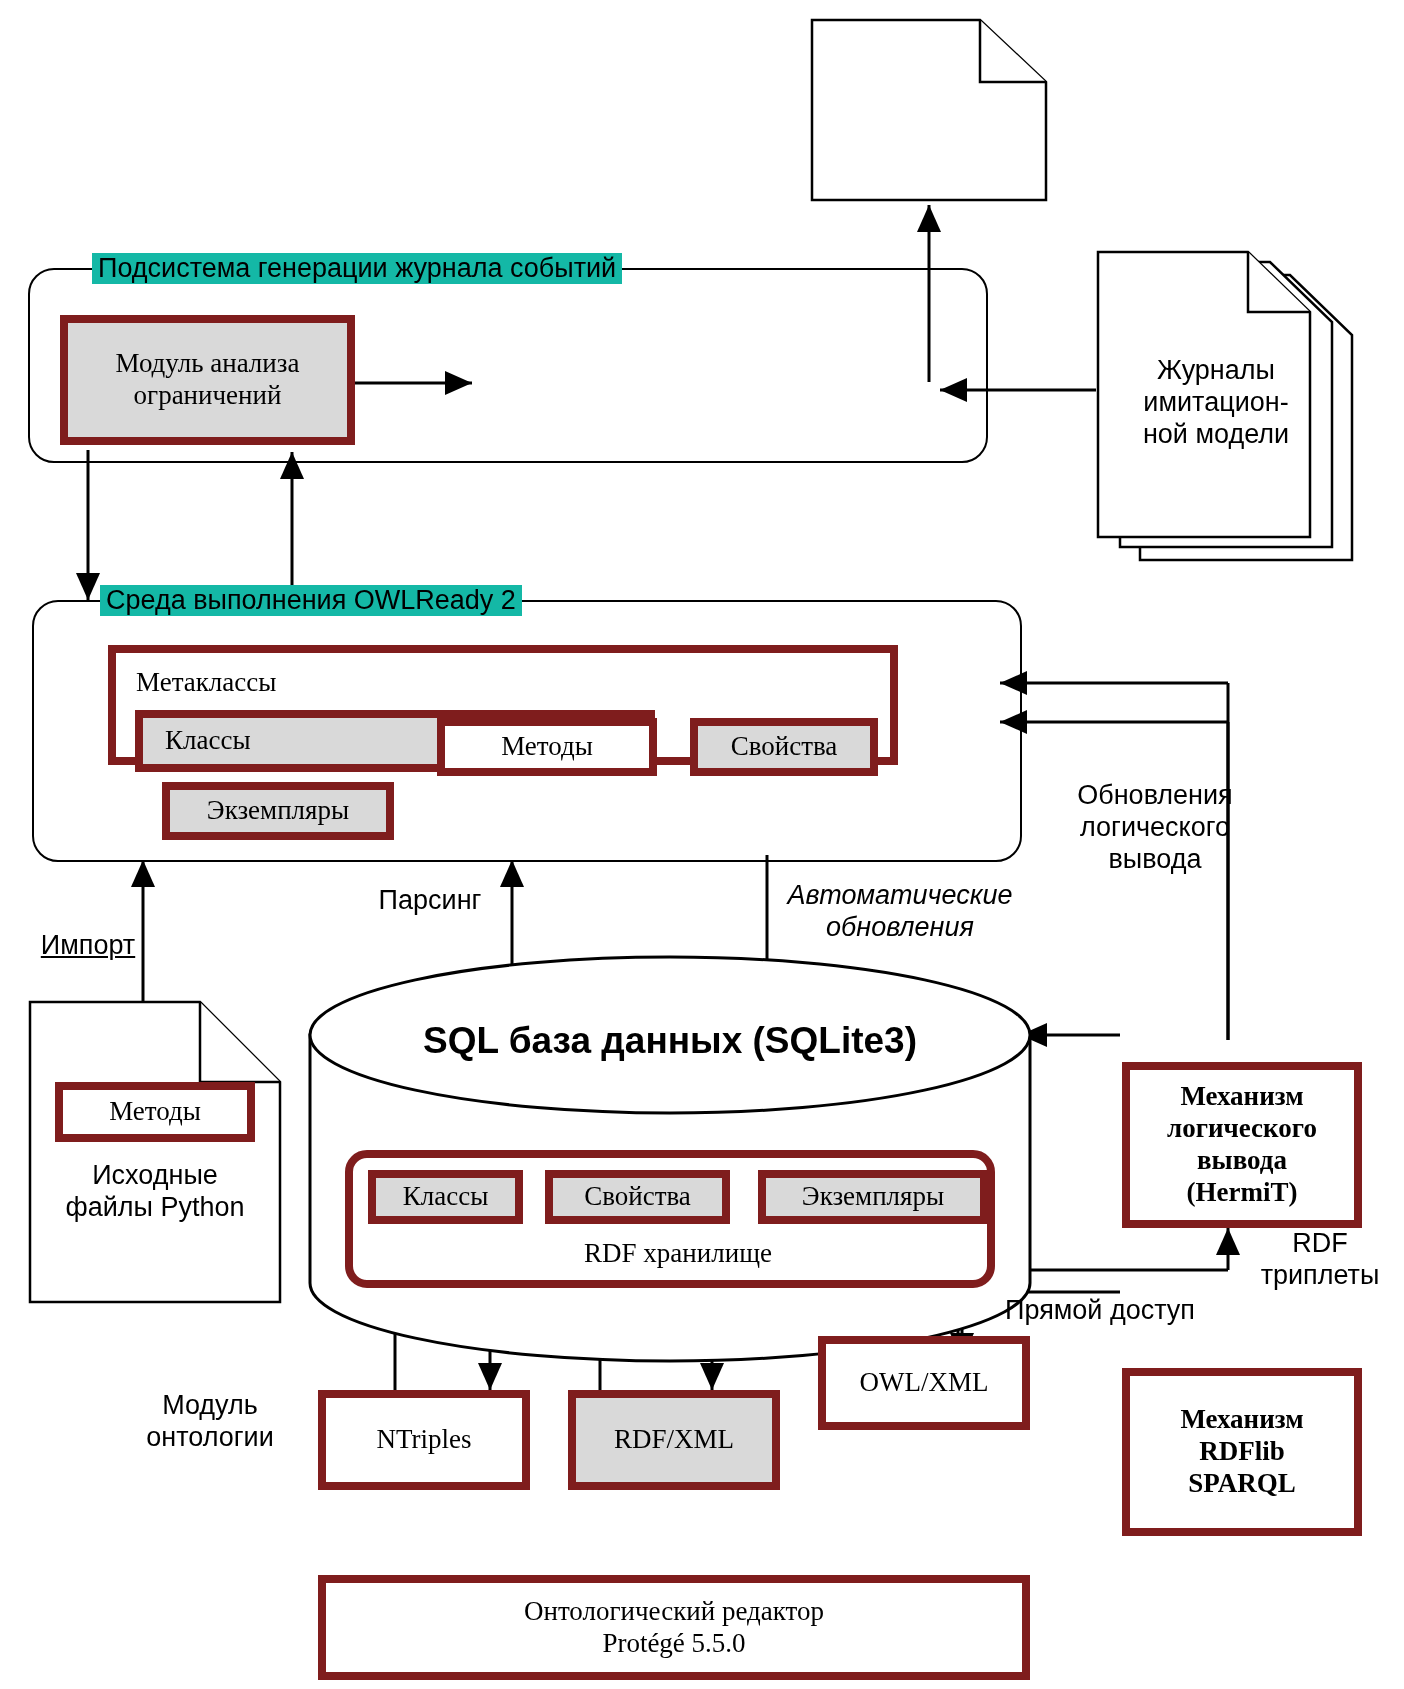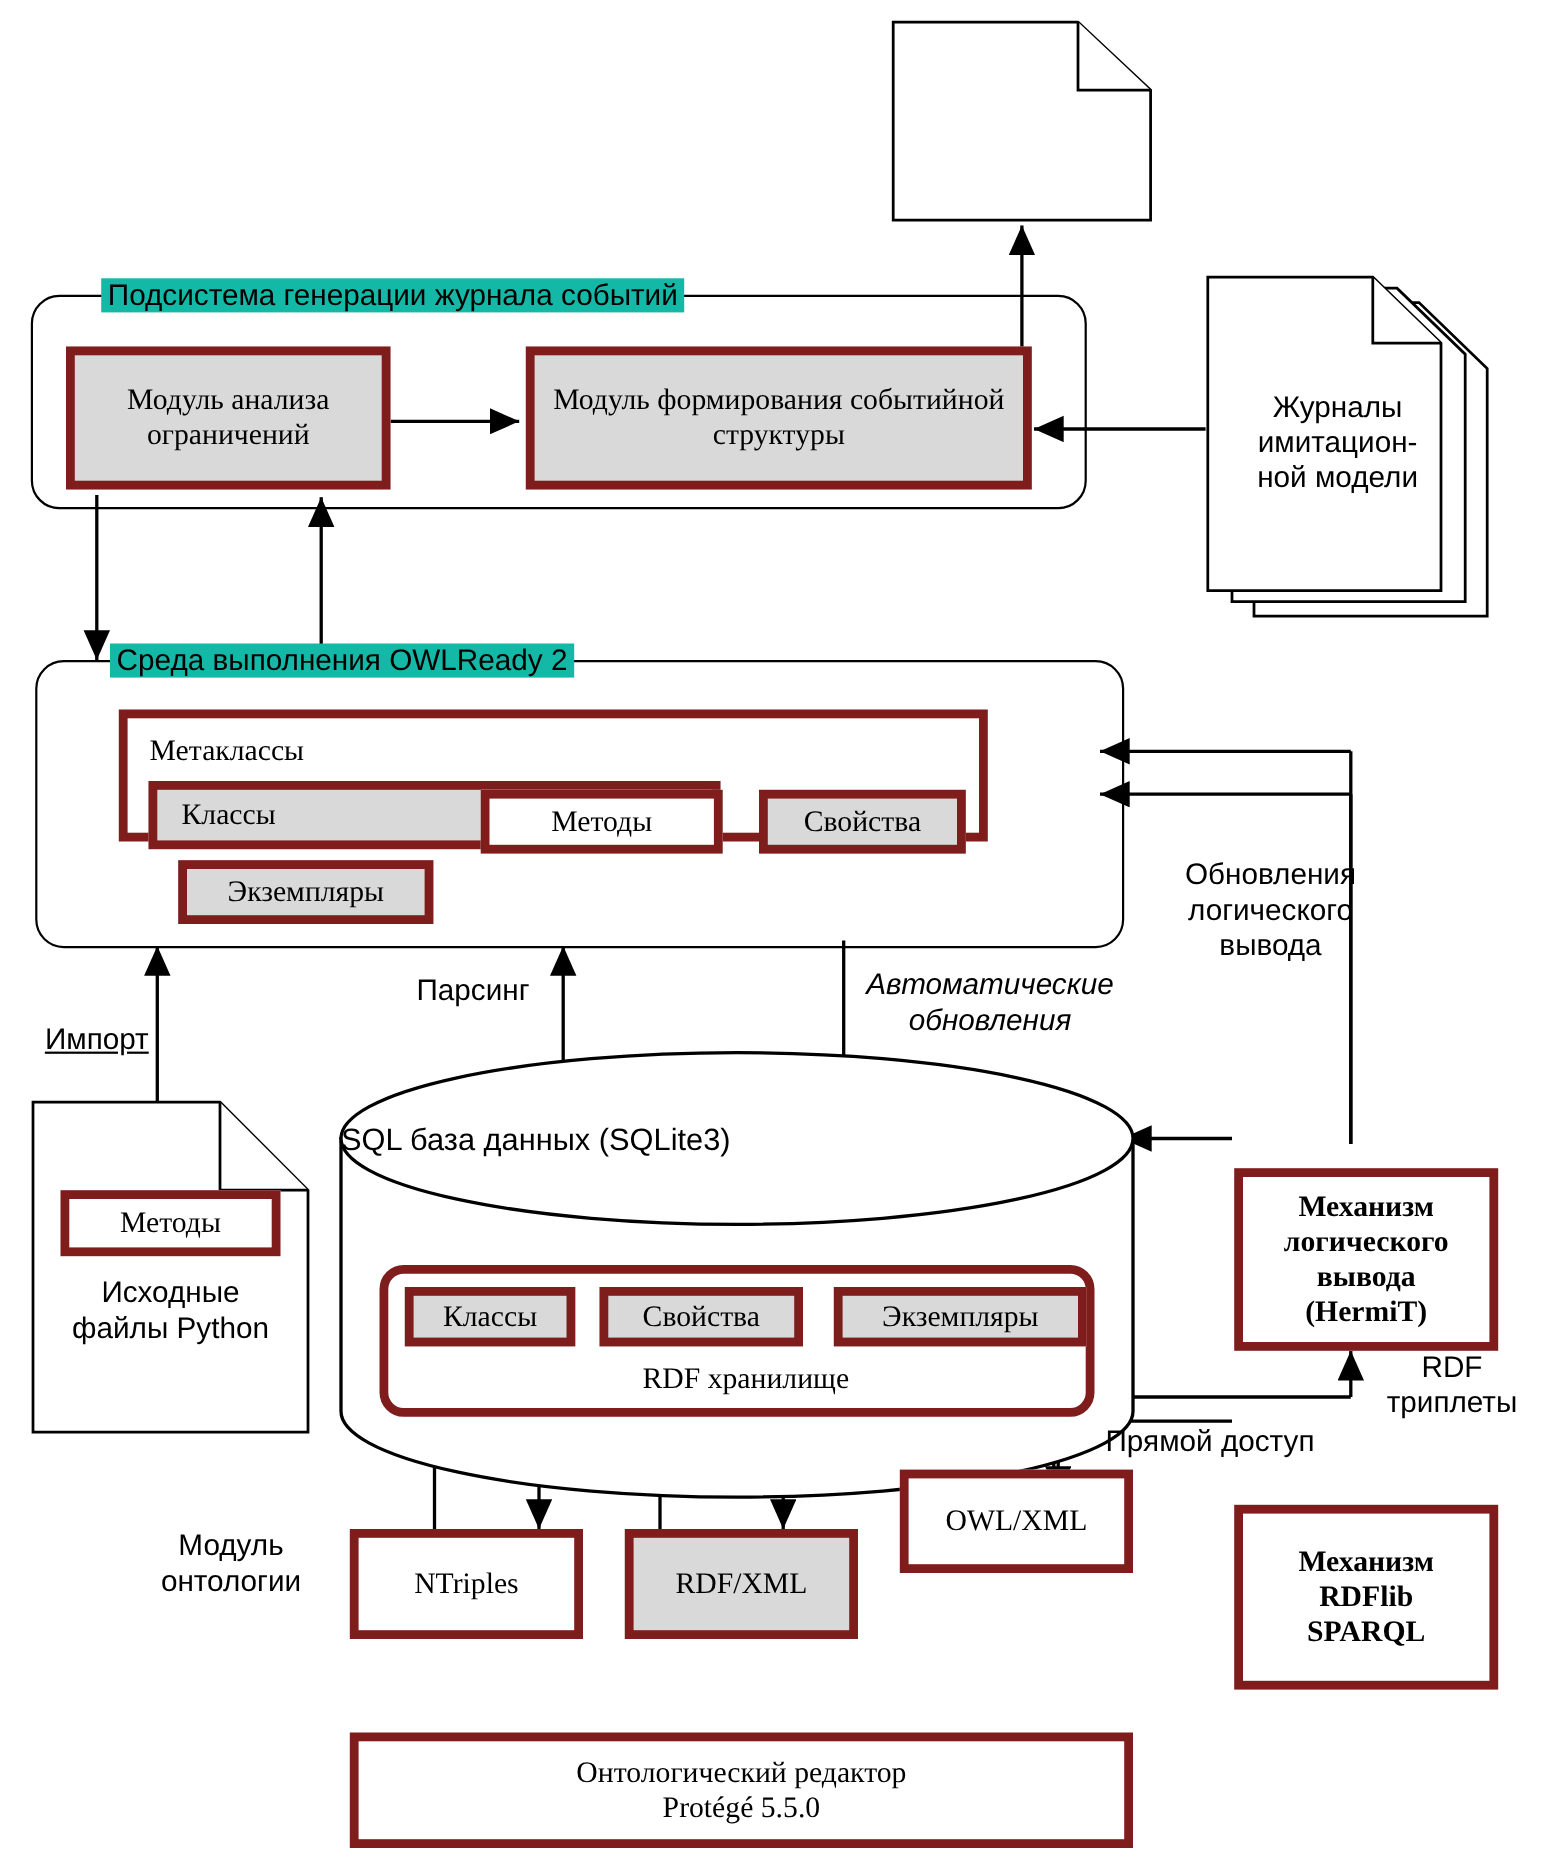--- a/index.html
+++ b/index.html
@@ -68,23 +68,23 @@
   }
   .doc-text {
     position: absolute;
     text-align: center;
     font-size: 27px;
     line-height: 1.18;
     white-space: pre-line;
   }
   .cyl-title {
     position: absolute;
-    font-size: 28px;
-    font-weight: normal;
-    text-align: left;
+    font-size: 37px;
+    font-weight: bold;
+    text-align: center;
     width: 100%;
   }
 </style>
 </head>
 <body>
 
 <div id="canvas">
 
   <svg class="layer" viewBox="0 0 1404 1689">
     <defs>
@@ -159,22 +159,20 @@
 ной модели</div>
   <div class="doc-text" style="left:30px; top:1160px; width:250px;">Исходные
 файлы Python</div>
   <div class="node" style="left:55px; top:1082px; width:200px; height:60px;">Методы</div>
 
   <div class="group-box" style="left:28px; top:268px; width:960px; height:195px;"></div>
   <div class="group-label" style="left:92px; top:253px;">Подсистема генерации журнала событий</div>
 
   <div class="node shaded" style="left:60px; top:315px; width:295px; height:130px;">Модуль анализа
 ограничений</div>
-  <div class="node shaded" style="left:478px; top:315px; width:460px; height:130px;">Модуль формирования
-событийной структуры</div>
 
   <div class="group-box" style="left:32px; top:600px; width:990px; height:262px;"></div>
   <div class="group-label" style="left:100px; top:585px;">Среда выполнения OWLReady 2</div>
 
   <div class="node" style="left:108px; top:645px; width:790px; height:120px; display:block; text-align:left;">
     <span class="plain-label" style="left:20px; top:14px; text-align:left;">Метаклассы</span>
   </div>
 
   <div class="node shaded" style="left:135px; top:710px; width:520px; height:62px; justify-content:flex-start; padding-left:22px;">Классы</div>
   <div class="node" style="left:437px; top:718px; width:220px; height:58px;">Методы</div>

